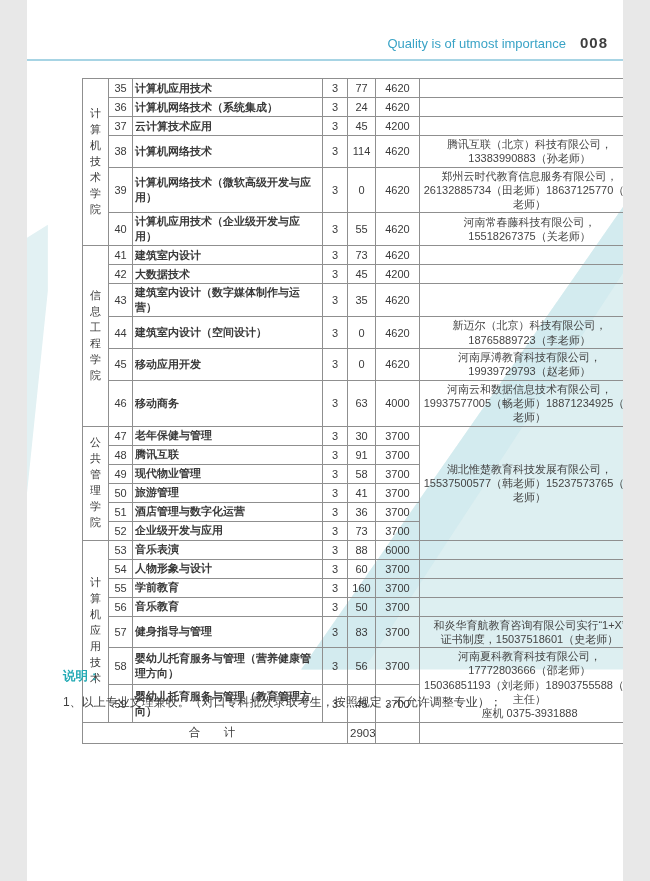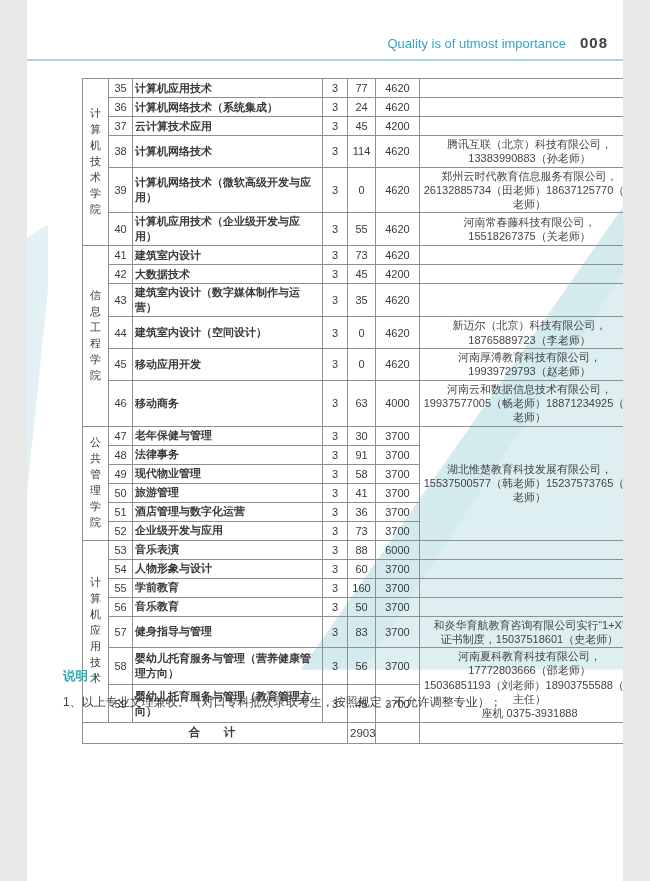--- a/index.html
+++ b/index.html
@@ -27,21 +27,21 @@
   td.college-cell{text-align:center;background:transparent;}
   .vtext{width:13px;margin:0 auto;word-break:break-all;line-height:1.45;font-size:11px;color:#3a3a3a;font-family:Liberation Serif, serif;}
   td.num-cell{text-align:center;}
   td.major-cell{text-align:left;padding-left:6px;font-weight:bold;}
   td.remark-cell{text-align:center;font-size:10.5px;line-height:1.3;white-space:pre-line;color:#444;}
   tr.h1{height:19px;}
   tr.h2{height:29px;}
   tr.h15{height:25px;}
   tr.total-row{height:21px;}
   tr.total-row td{text-align:center;font-size:11.5px;}
-  td.total-label{letter-spacing:6px;font-weight:bold;}
+  td.total-label{letter-spacing:6px;}
   
   .notes{position:absolute;left:36px;right:30px;top:668px;z-index:1;}
   .notes-title{color:#23aab4;font-weight:bold;font-size:12.5px;margin-bottom:6px;}
   .notes-list{list-style:none;margin:0;padding:0;}
   .notes-list li{font-size:12px;line-height:1.92;color:#3f3f3f;margin-bottom:2px;}
 </style>
 </head>
 <body>
 
 <div class="page">
@@ -185,21 +185,21 @@
             <td class="num-cell">47</td>
             <td class="major-cell">老年保健与管理</td>
             <td class="num-cell">3</td>
             <td class="num-cell">30</td>
             <td class="num-cell">3700</td>
             <td class="remark-cell" rowspan="6">湖北惟楚教育科技发展有限公司，
 15537500577（韩老师）15237573765（袁老师）</td>
           </tr>
           <tr class="h1">
             <td class="num-cell">48</td>
-            <td class="major-cell">法律事务</td>
+            <td class="major-cell">腾讯互联</td>
             <td class="num-cell">3</td>
             <td class="num-cell">91</td>
             <td class="num-cell">3700</td>
           </tr>
           <tr class="h1">
             <td class="num-cell">49</td>
             <td class="major-cell">现代物业管理</td>
             <td class="num-cell">3</td>
             <td class="num-cell">58</td>
             <td class="num-cell">3700</td>

